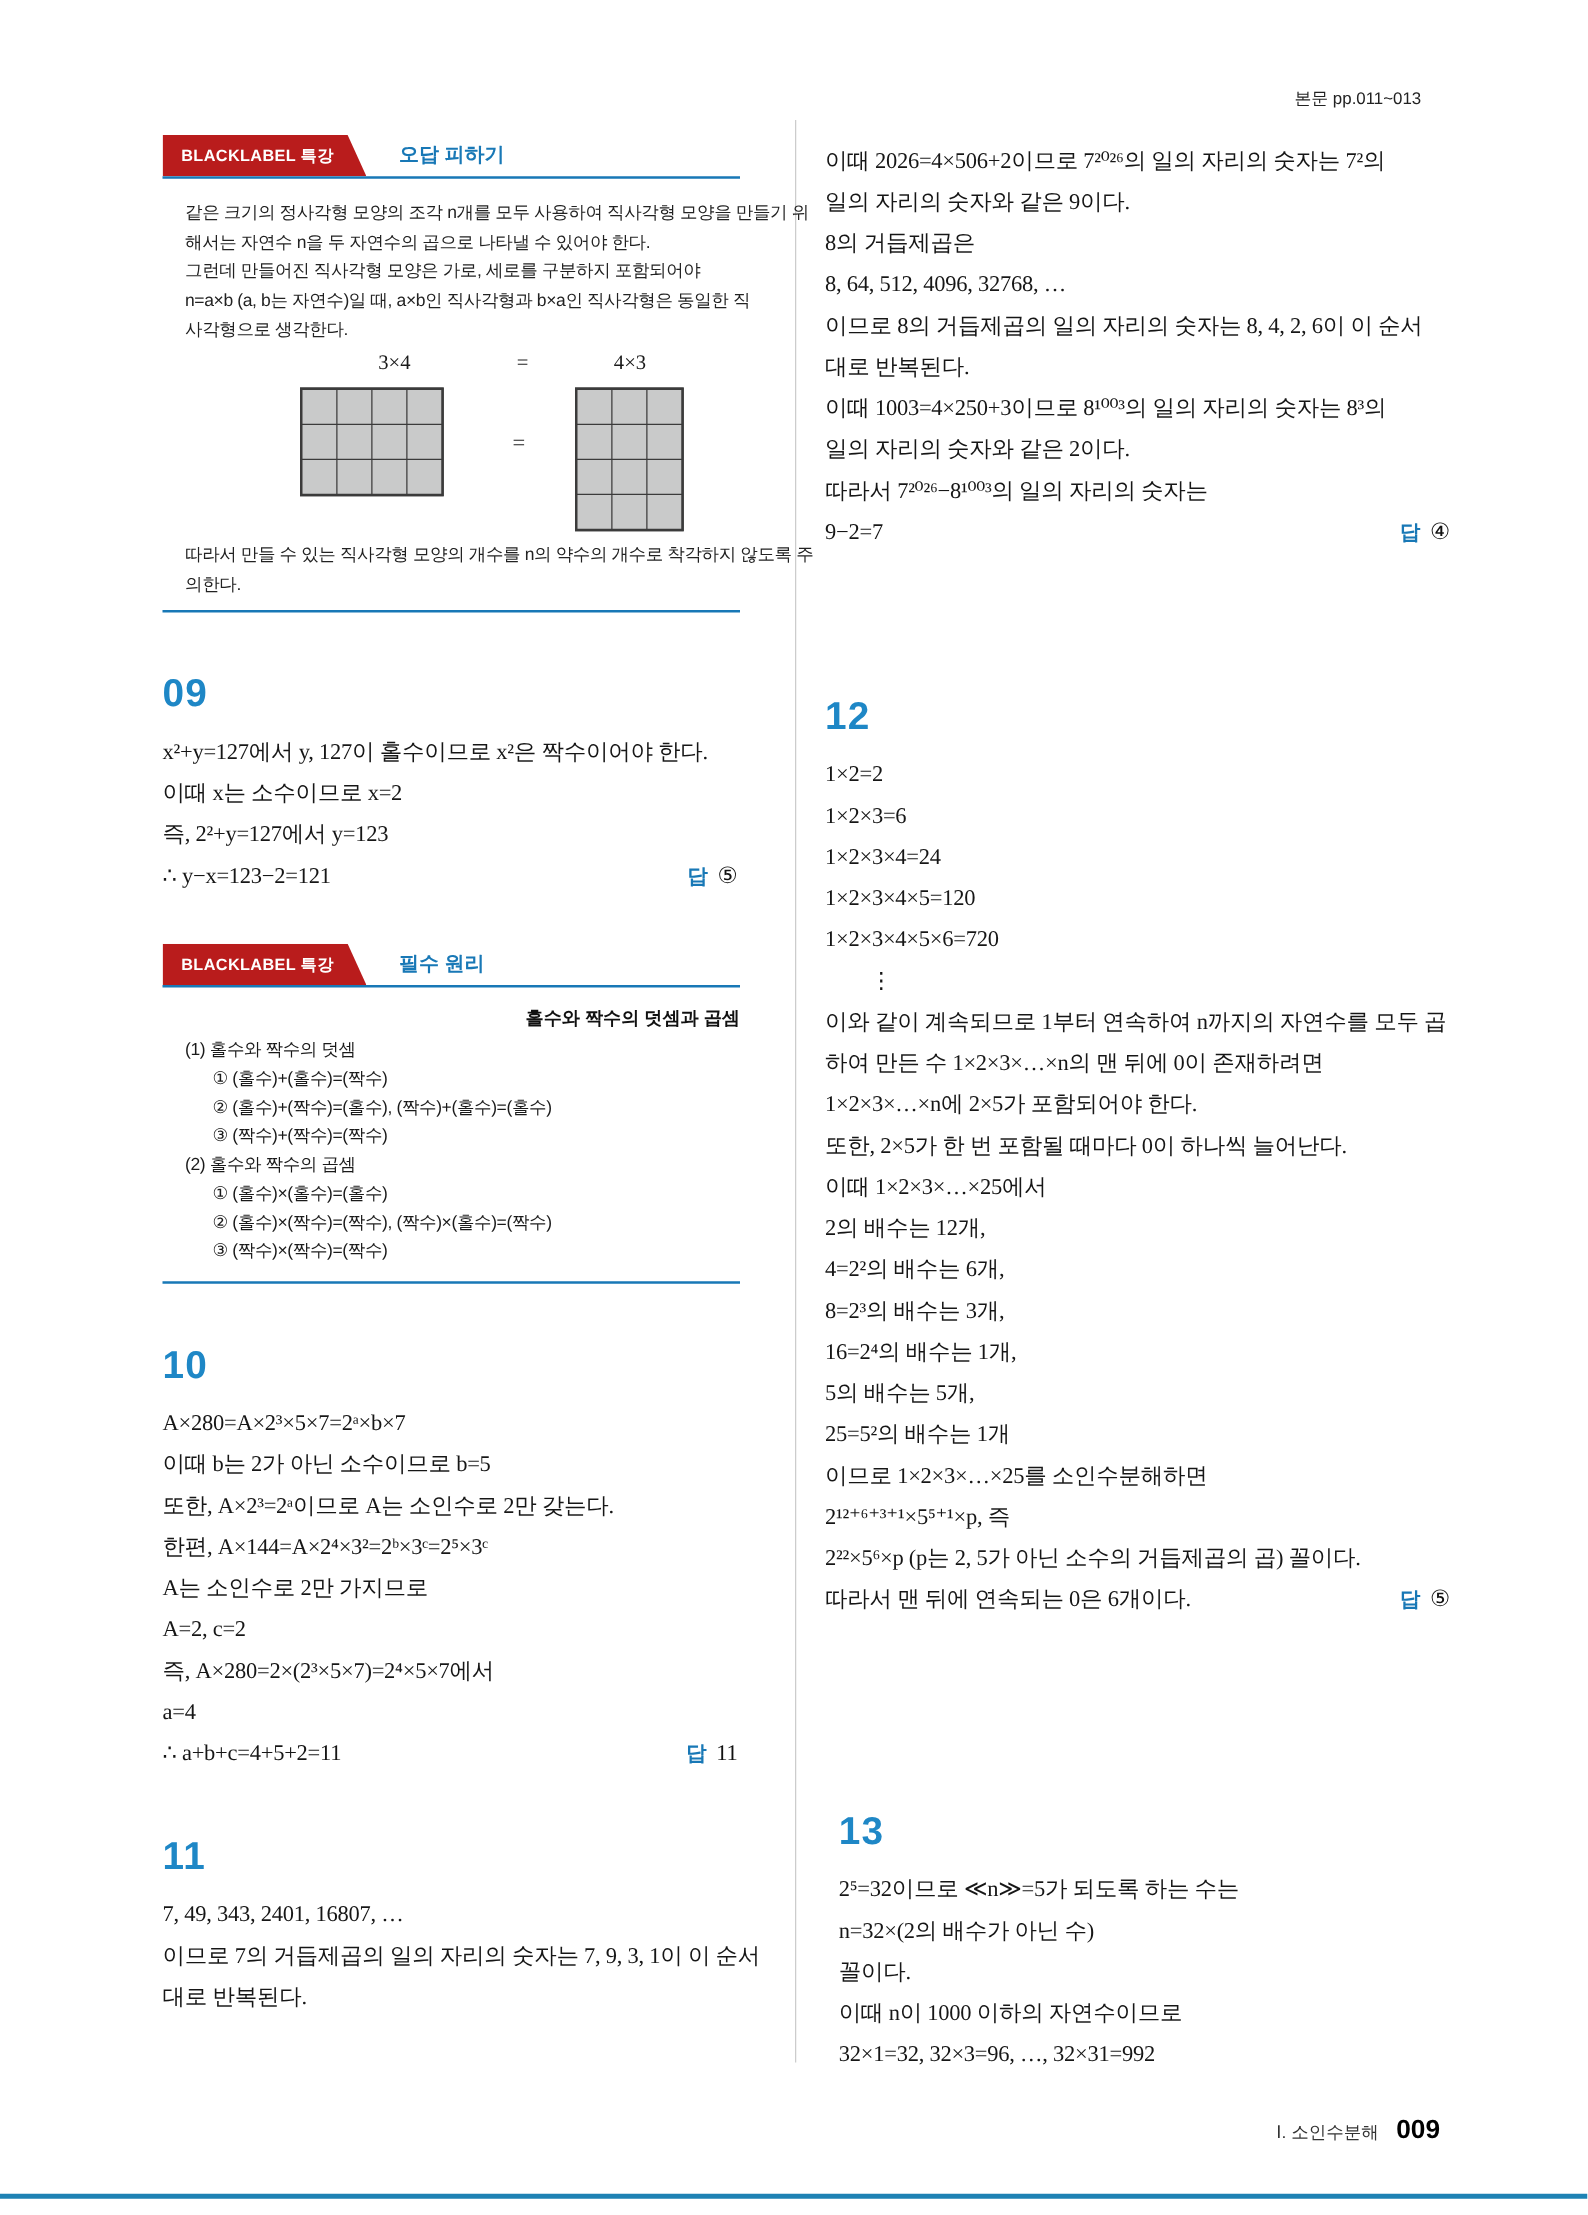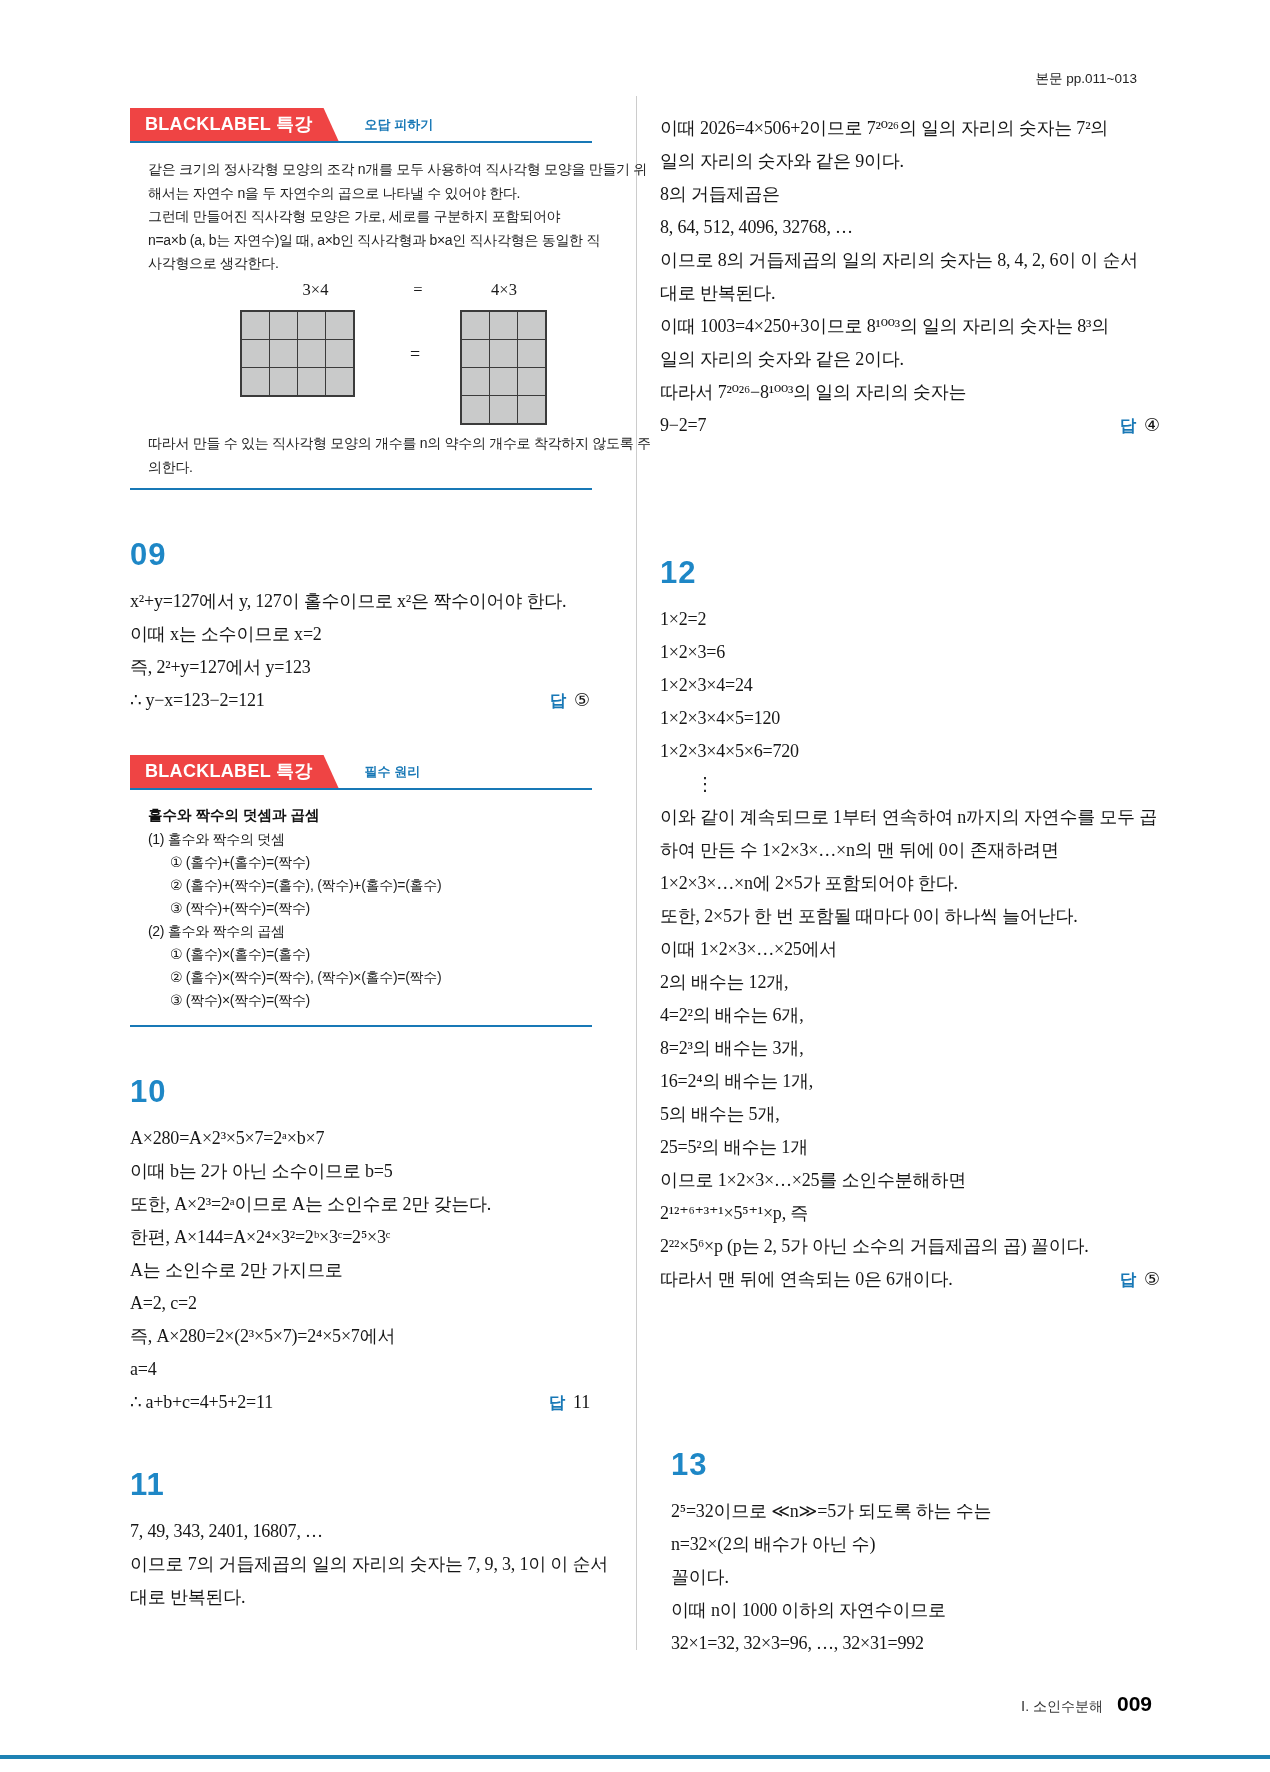--- a/index.html
+++ b/index.html
@@ -35,37 +35,37 @@
   .special-box {
     position:absolute; left:130px; width:462px;
     border-bottom:2px solid #1878b6;
   }
   .badge-row {
     position:absolute; left:0; right:0; height:33px;
     border-bottom:2px solid #1878b6;
   }
   .bl-badge {
     display:inline-block; height:33px; line-height:33px;
-    background:#ef4444; color:#ffffff; font-weight:bold; font-size:18px;
+    background:#b91c1c; color:#ffffff; font-weight:bold; font-size:13px;
     padding:0 26px 0 15px;
     clip-path:polygon(0 0, calc(100% - 15px) 0, 100% 100%, 0 100%);
     letter-spacing:0.3px;
   }
   .box-title {
     display:inline-block; margin-left:26px; vertical-align:top;
-    line-height:33px; color:#1878b6; font-weight:bold; font-size:13px;
+    line-height:33px; color:#1878b6; font-weight:bold; font-size:16px;
   }
   .box-body-line, .box-note-line {
     height:23.5px; line-height:23.5px; font-size:14px; color:#222;
     white-space:nowrap; letter-spacing:-0.3px;
   }
   .box-pad { padding-left:18px; position:absolute; left:0; right:0; }
 
   
-  .pr-heading { font-size:14.5px; font-weight:bold; color:#111; height:26px; line-height:26px; }
+  .pr-heading { font-size:14.5px; font-weight:bold; color:#111; height:26px; line-height:26px;text-align:right; }
   .pr-line { height:23px; line-height:23px; font-size:14px; white-space:nowrap; letter-spacing:-0.3px; }
   .pr-line.lv2 { padding-left:22px; }
 
   
   .diagram { position:absolute; left:0; right:0; height:155px; }
   .diag-label {
     position:absolute; top:0; height:24px; line-height:24px;
     font-size:16.5px; text-align:center;
   }
   .diag-eq-mid { position:absolute; font-size:18px; }

